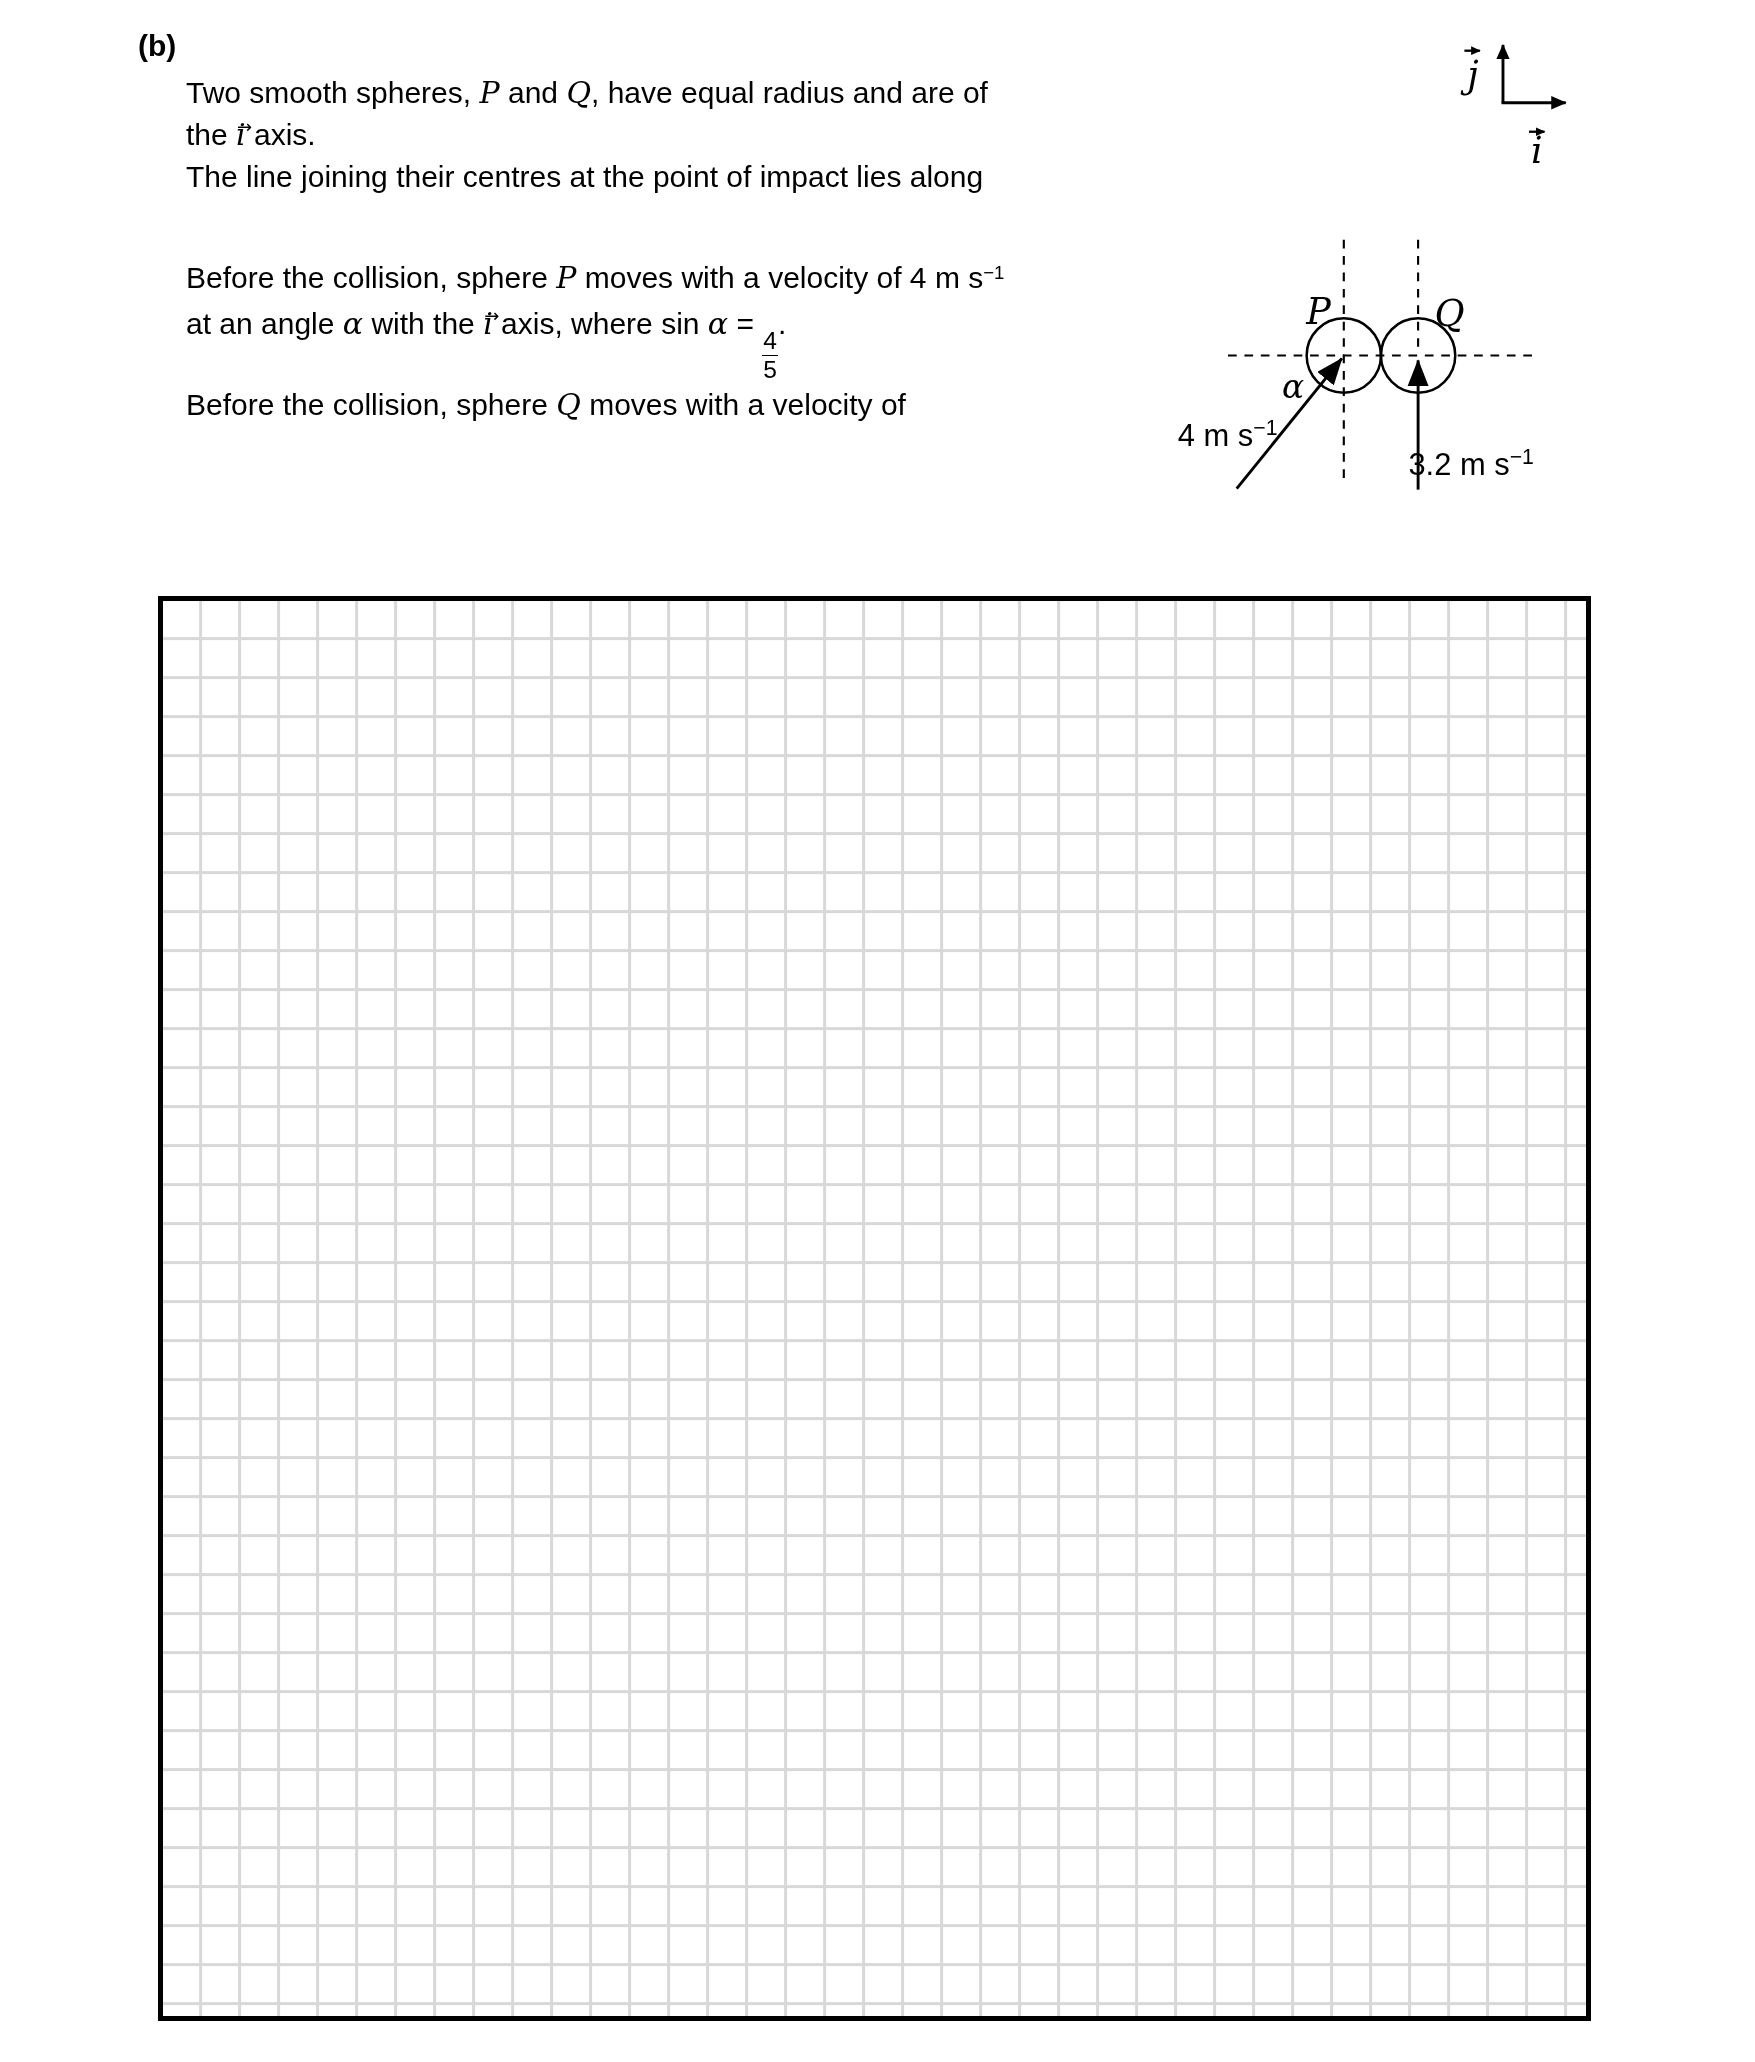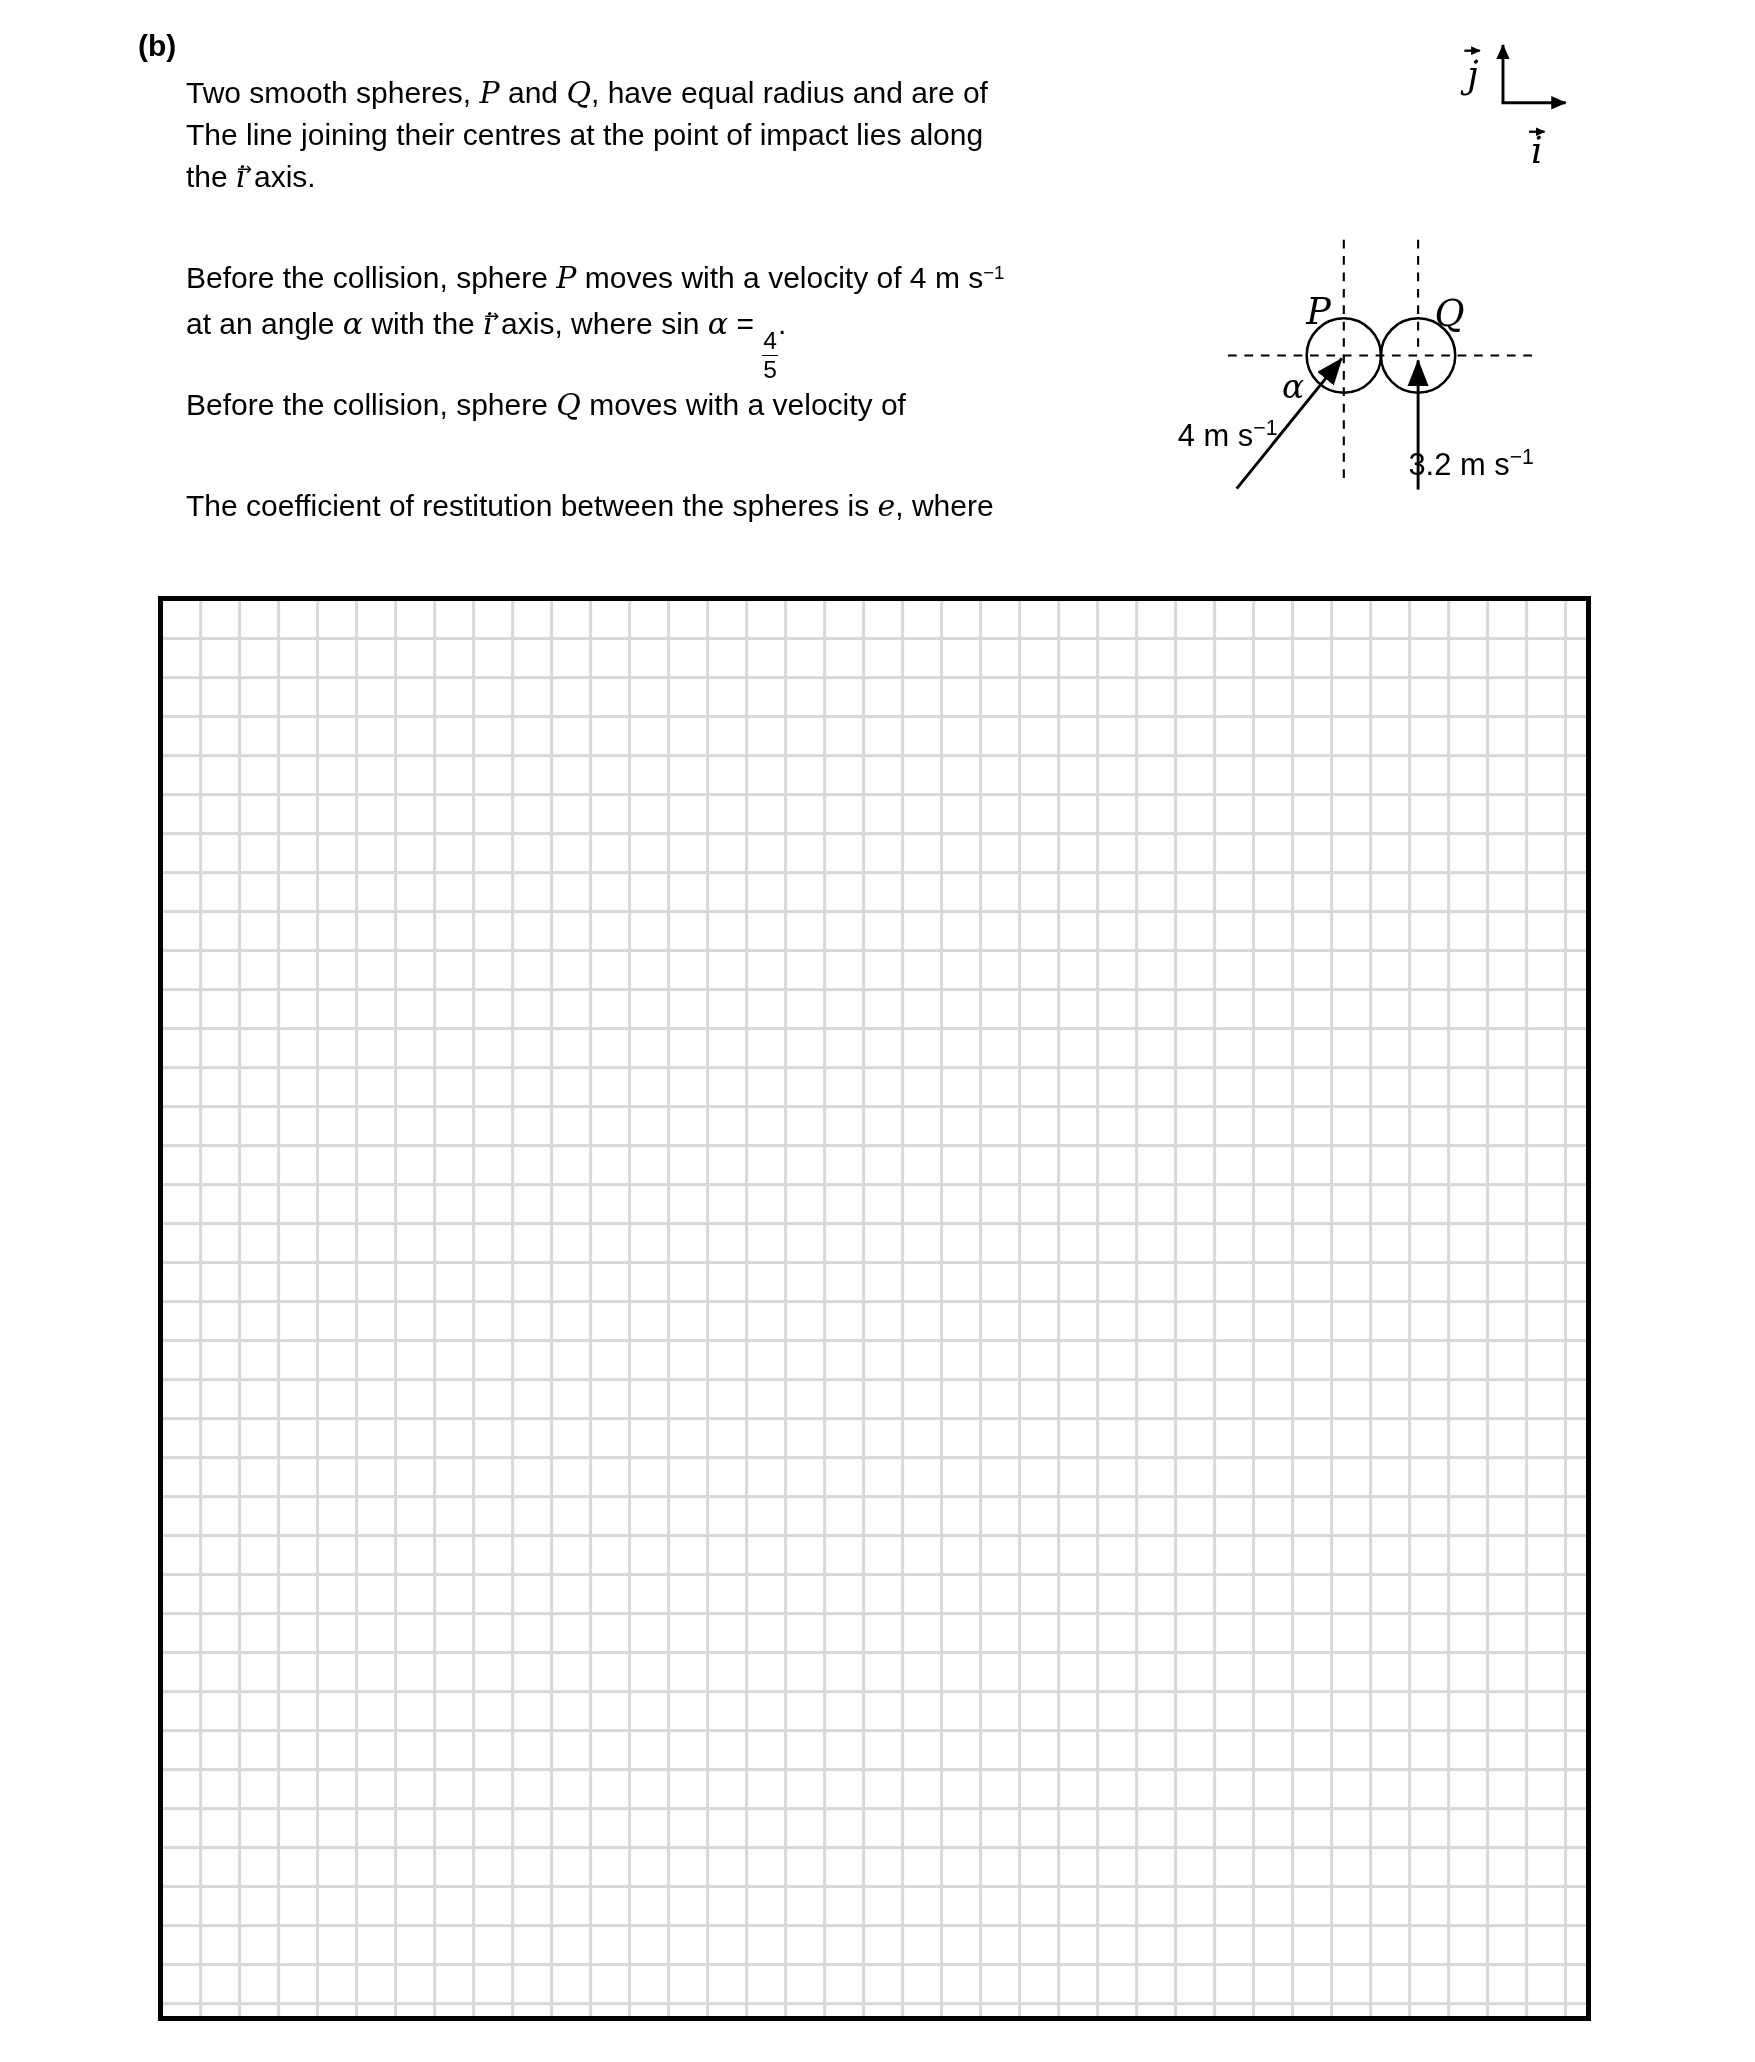--- a/index.html
+++ b/index.html
@@ -59,35 +59,34 @@
 </style>
 </head>
 <body>
 
 <div class="page">
 
   <div class="qlabel">(b)</div>
 
   <div class="para para-1">
       <div class="tline">Two smooth spheres, <span class="mi">P</span> and <span class="mi">Q</span>, have equal radius and are of</div>
+      <div class="tline">the <span class="vec">i</span> axis.</div>
       <div class="tline">The line joining their centres at the point of impact lies along</div>
-      <div class="tline">the <span class="vec">i</span> axis.</div>
     </div>
   <div class="para para-2">
       <div class="tline">Before the collision, sphere <span class="mi">P</span> moves with a velocity of 4 m s<span class="sup">−1</span></div>
       <div class="tline">at an angle <span class="mi">α</span> with the <span class="vec">i</span> axis, where sin <span class="mi">α</span> = <span class="frac">
           <span class="num">4</span>
           <span class="den">5</span>
         </span>.</div>
     </div>
   <div class="para para-3">
       <div class="tline">Before the collision, sphere <span class="mi">Q</span> moves with a velocity of</div>
     </div>
   <div class="para para-4">
-      <div class="tline">The coefficient of restitution between the spheres is <span class="mi">e</span>, where</div>
     </div>
 
   <svg class="axes-svg" width="164" height="174" viewBox="0 0 170 180">
     <defs>
       <marker id="ax-head" markerUnits="userSpaceOnUse" markerWidth="18" markerHeight="14" refX="15" refY="7" orient="auto">
         <path d="M0 0 L16 7 L0 14 Z" fill="#000"></path>
       </marker>
       <marker id="vec-head" markerUnits="userSpaceOnUse" markerWidth="11" markerHeight="9" refX="9" refY="4.5" orient="auto">
         <path d="M0 0 L10 4.5 L0 9 Z" fill="#000"></path>
       </marker>

